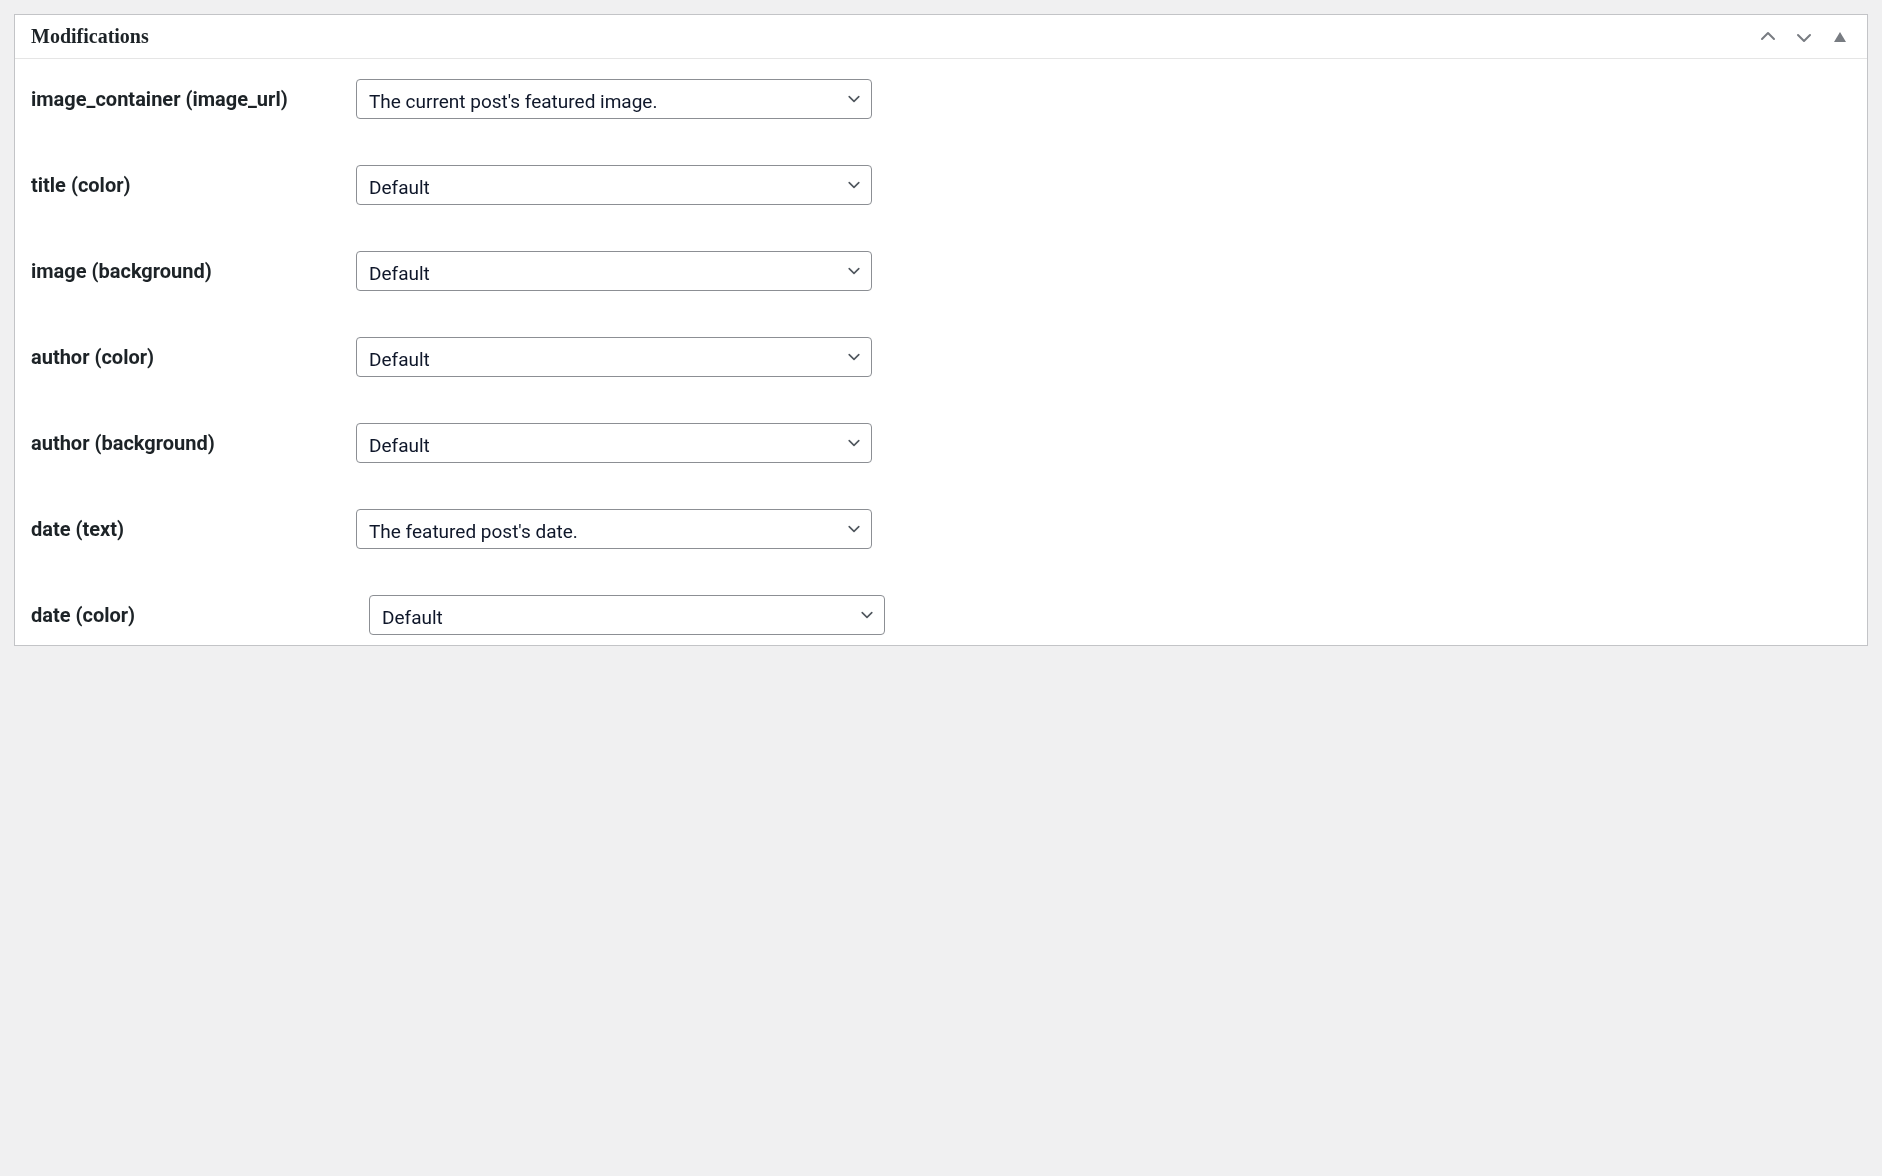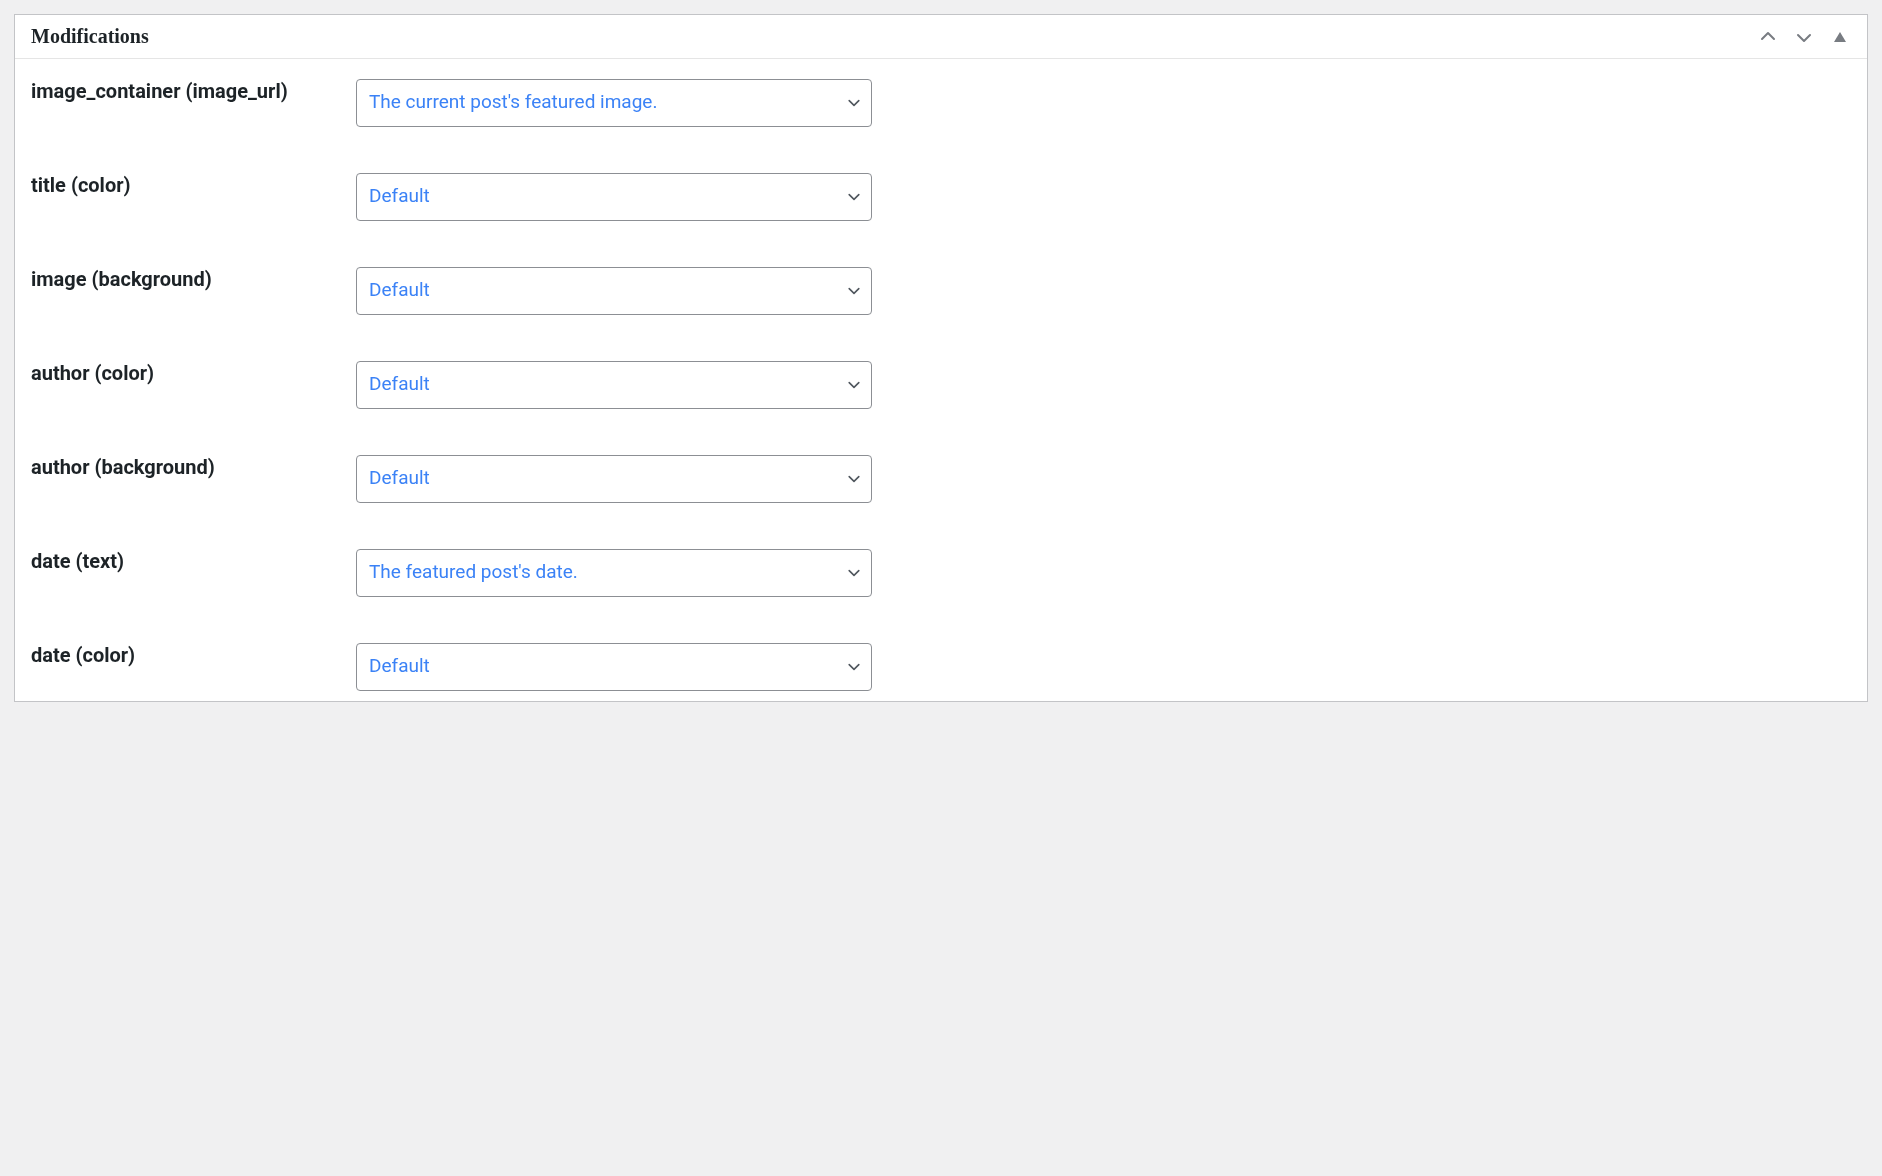--- a/index.html
+++ b/index.html
@@ -40,43 +40,44 @@
       justify-content: center;
       width: 22px;
       height: 22px;
     }
     .control-icon svg { display: block; }
     .panel-body {
       padding: 20px 16px 10px 16px;
     }
     .field-row {
       display: flex;
+      align-items: center;
       margin-bottom: 46px;
     }
-    .field-row:last-child { margin-bottom: 0; }
+    .field-row:last-child { margin-bottom: 0; gap: 13px; }
     .field-label {
       width: 325px;
       flex: 0 0 325px;
       font-size: 20px;
       font-weight: 700;
       color: #1d2327;
       padding-right: 10px;
     }
     .select-wrap {
       position: relative;
       width: 516px;
     }
     .select-field {
       width: 100%;
-      height: 48px;
+      height: 40px;
       border: 1px solid #8c8f94;
       border-radius: 4px;
       background: #fff;
       font-size: 19px;
-      color: #3b82f6;
+      color: #0f172a;
       padding: 0 40px 0 12px;
       appearance: none;
       -webkit-appearance: none;
       -moz-appearance: none;
       cursor: pointer;
       line-height: 44px;
     }
     .select-caret {
       position: absolute;
       right: 10px;

